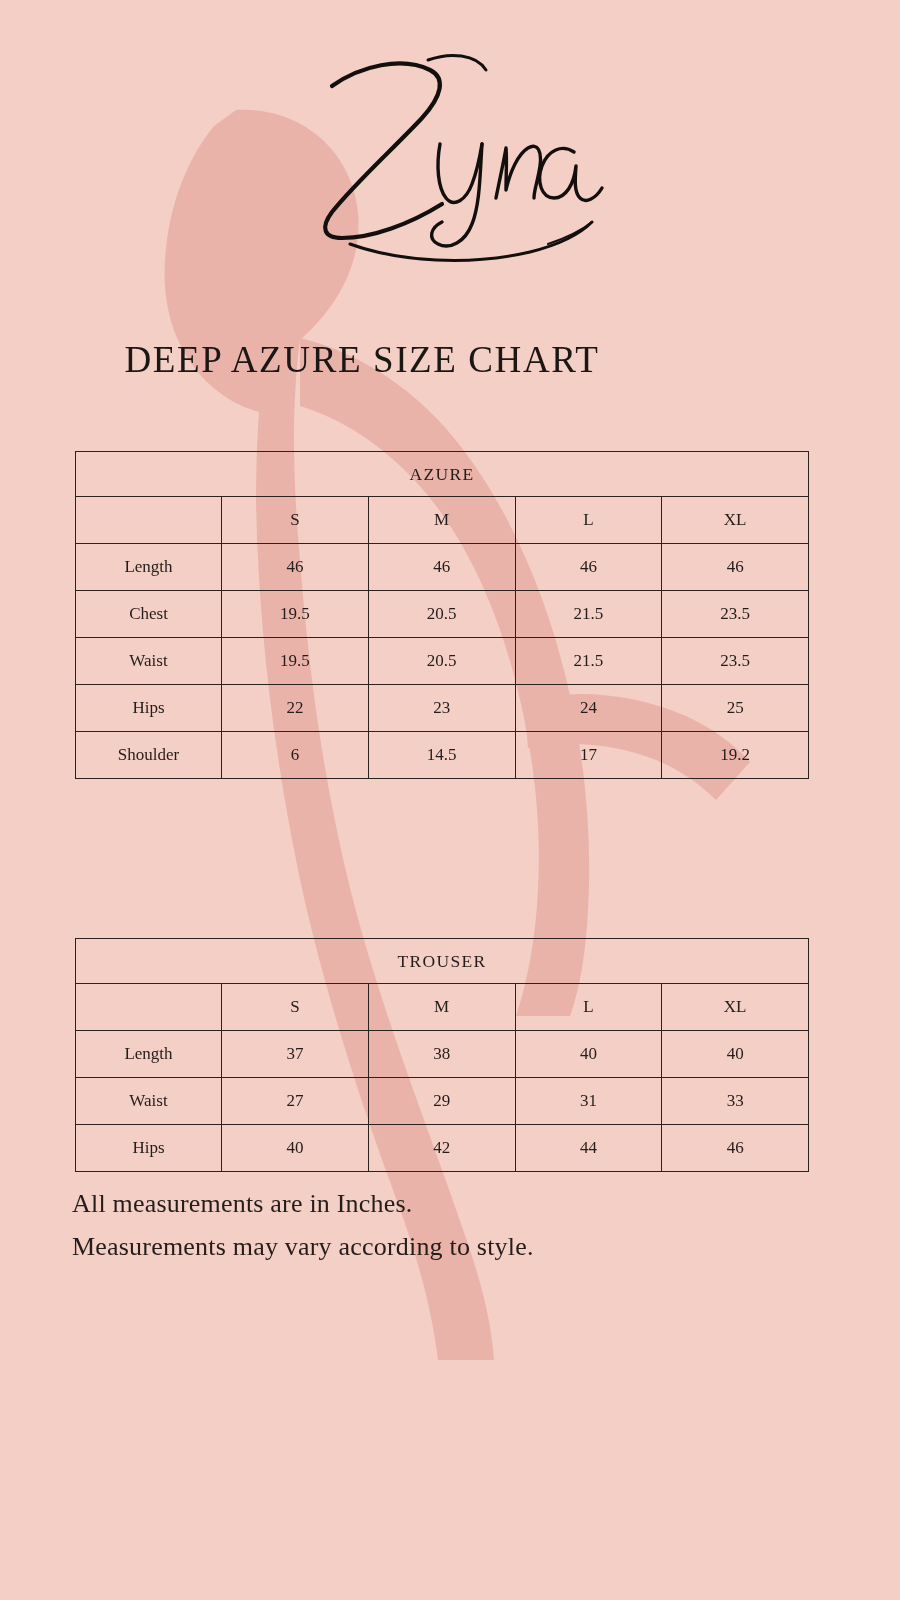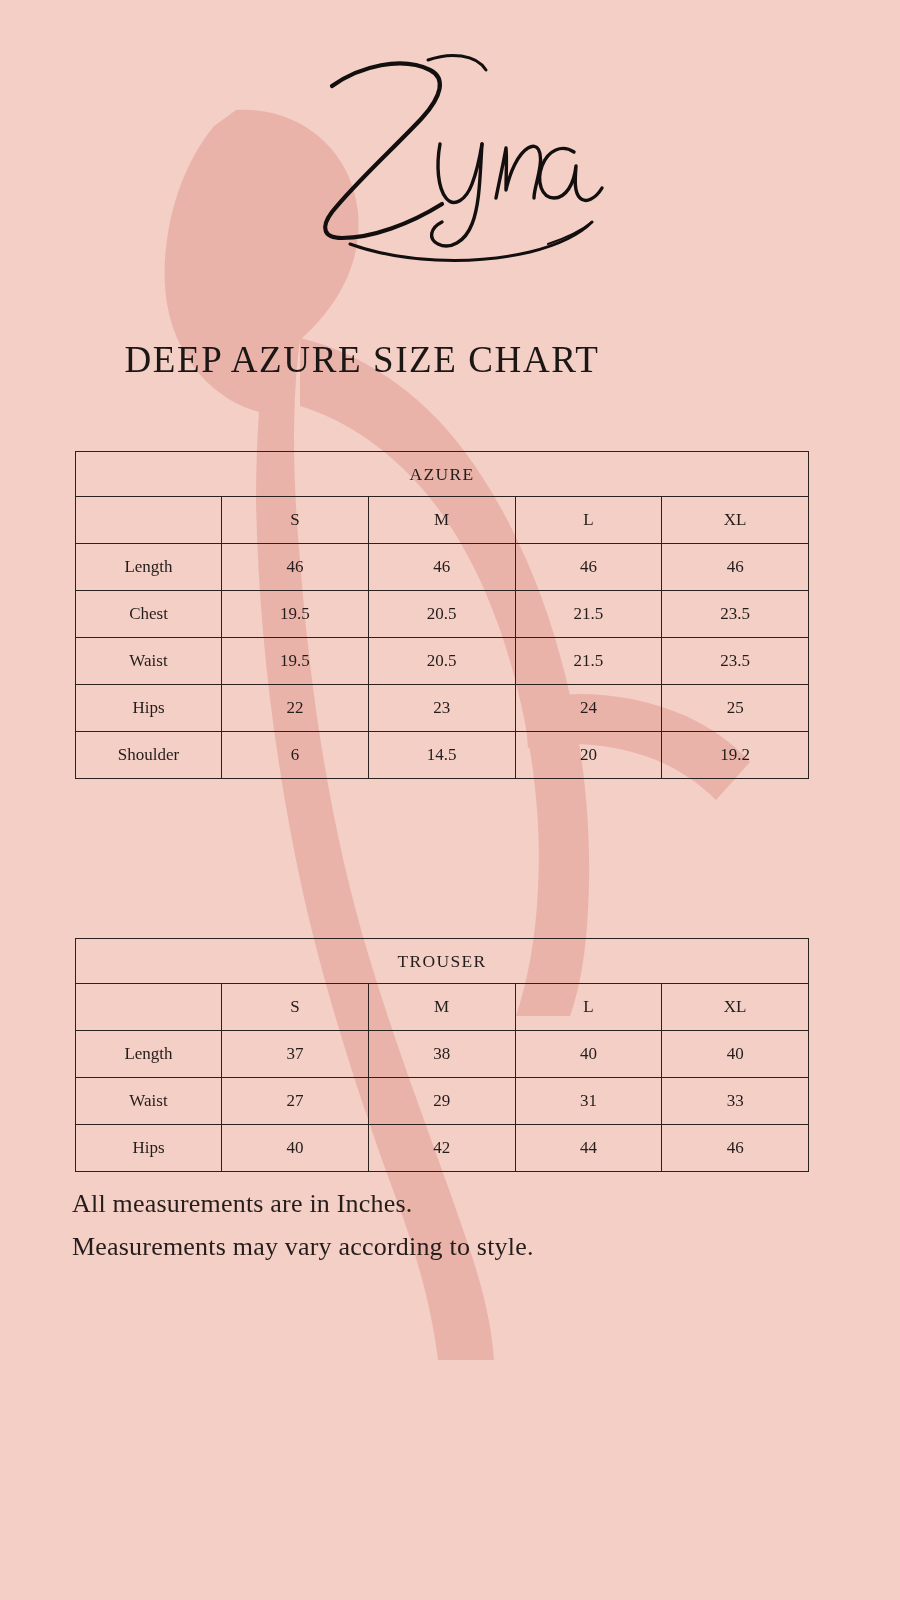--- a/index.html
+++ b/index.html
@@ -204,21 +204,21 @@
         <td class="rowlabel">Hips</td>
         <td>22</td>
         <td>23</td>
         <td>24</td>
         <td>25</td>
       </tr>
       <tr>
         <td class="rowlabel">Shoulder</td>
         <td>6</td>
         <td>14.5</td>
-        <td>20</td>
+        <td>17</td>
         <td>19.2</td>
       </tr>
     </tbody>
   </table>
 
   <table class="tbl trouser">
     <colgroup>
       <col class="col-label">
         <col class="col-size">
         <col class="col-size">

